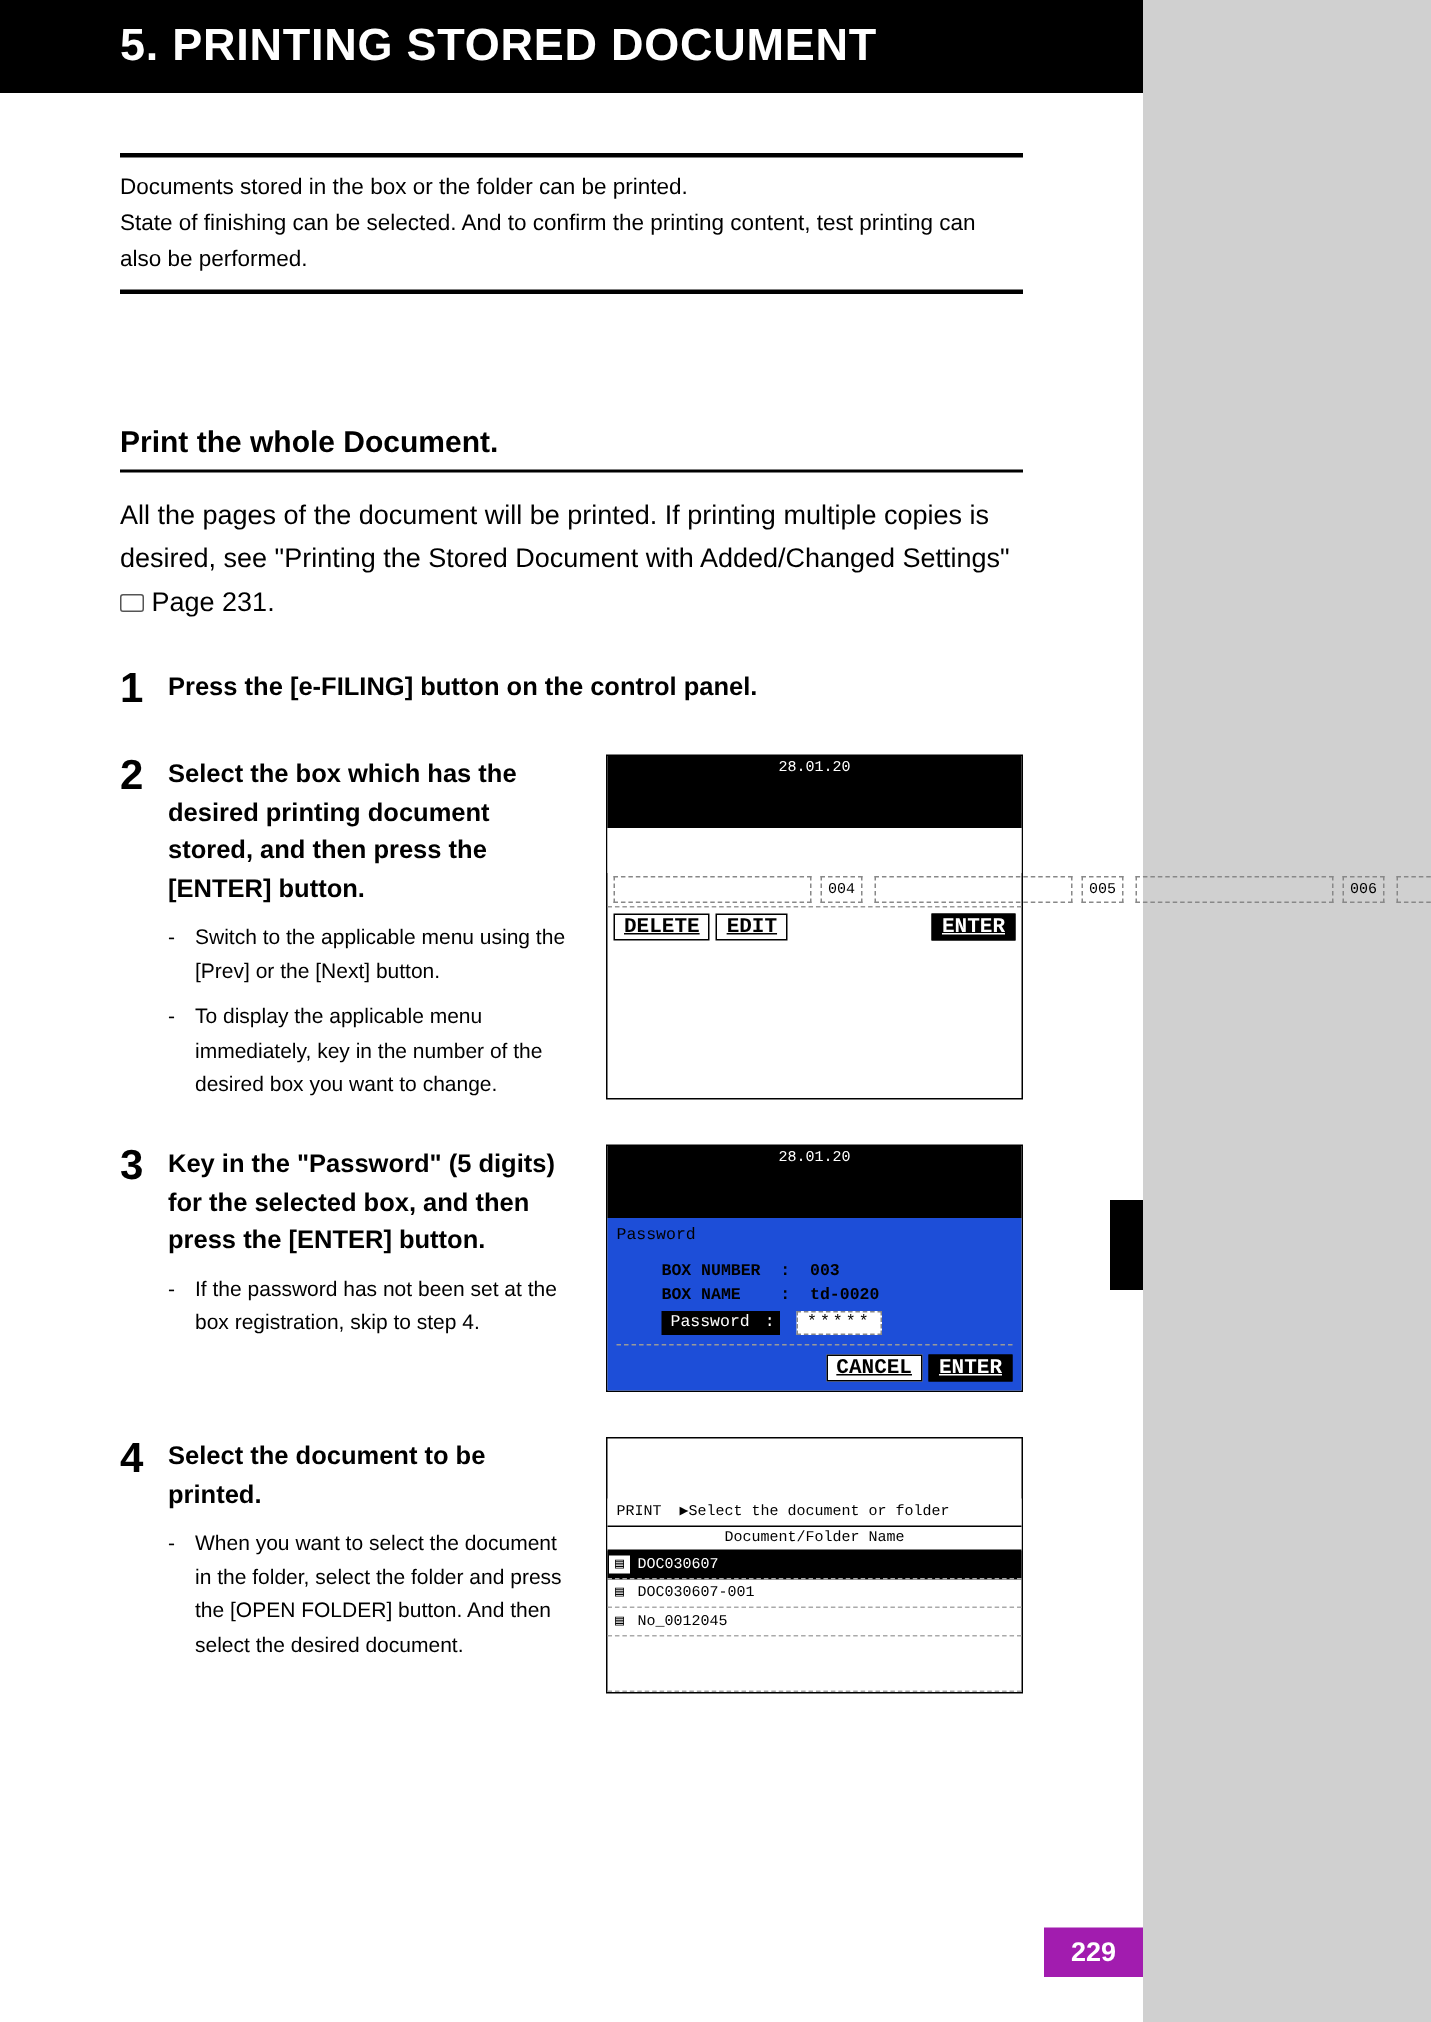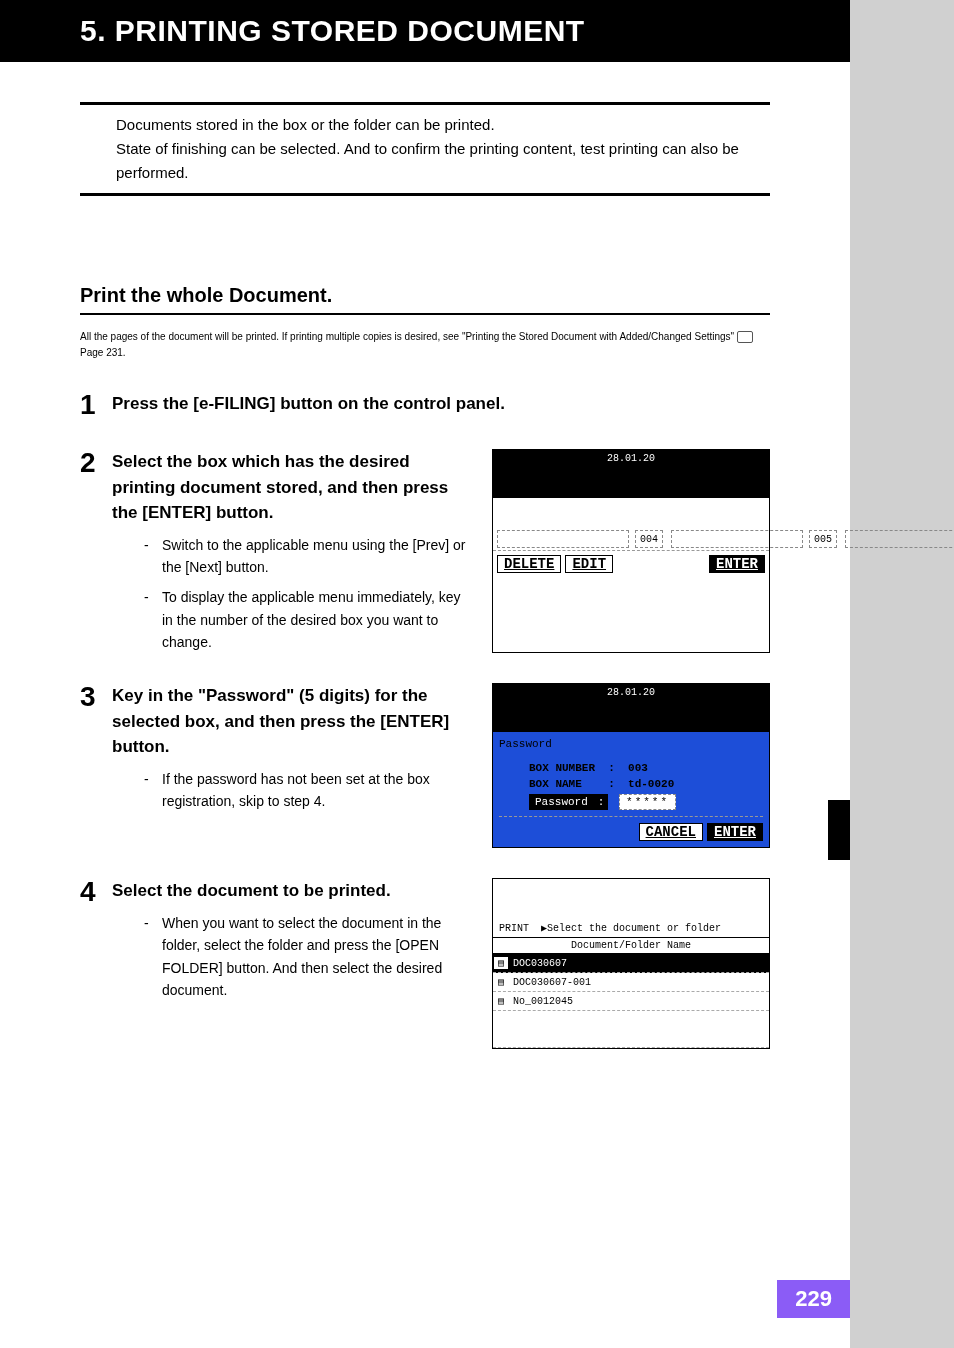--- a/index.html
+++ b/index.html
@@ -3,21 +3,21 @@
 <meta charset="utf-8">
 <style>
   body {
     margin: 0;
     padding: 0;
     background: #d0d0d0;
     font-family: Arial, Helvetica, sans-serif;
     color: #000;
   }
   .page {
-    width: 850px;
+    width: 762px;
     height: 1348px;
     background: #fff;
     position: relative;
     box-sizing: border-box;
   }
   .title-bar {
     background: #000;
     color: #fff;
     padding: 14px 0 14px 80px;
     font-size: 30px;
@@ -33,31 +33,30 @@
     margin: 40px 0 8px 0;
   }
   .hr-thick2 {
     border: none;
     border-top: 3px solid #000;
     margin: 8px 0 40px 0;
   }
   .intro {
     font-size: 15px;
     line-height: 1.6;
-    margin-left: 36px;
   }
   .section-title {
     font-size: 20px;
     font-weight: bold;
     margin-top: 88px;
     border-bottom: 2px solid #000;
     padding-bottom: 6px;
   }
   .section-desc {
-    font-size: 10px;
+    font-size: 18px;
     line-height: 1.6;
     margin-top: 14px;
   }
   .book-icon {
     display: inline-block;
     width: 14px;
     height: 10px;
     border: 1px solid #555;
     border-radius: 2px;
     vertical-align: middle;
@@ -85,21 +84,20 @@
   .step-title {
     font-size: 17px;
     font-weight: bold;
     line-height: 1.5;
   }
   .step-sub {
     font-size: 14px;
     line-height: 1.6;
     margin-top: 8px;
     padding-left: 18px;
-    margin-left: 32px;
   }
   .step-sub .dash {
     display: inline-block;
     width: 18px;
     margin-left: -18px;
   }
   .panel {
     width: 278px;
     flex-shrink: 0;
     border: 1px solid #000;
@@ -230,23 +228,23 @@
     display: flex;
     justify-content: flex-end;
     gap: 4px;
     padding: 4px;
   }
   .p3-btn.ghost { border:1px dashed #888; color:#888; }
   .page-num {
     position: absolute;
     right: 0;
     bottom: 30px;
-    background: #8b5cf6;
+    background: #a21caf;
     color: #fff;
-    font-size: 22px;
+    font-size: 18px;
     font-weight: bold;
     padding: 6px 18px;
   }
   .side-tab {
     position: absolute;
     right: 0;
     top: 800px;
     width: 22px;
     height: 60px;
     background: #000;

